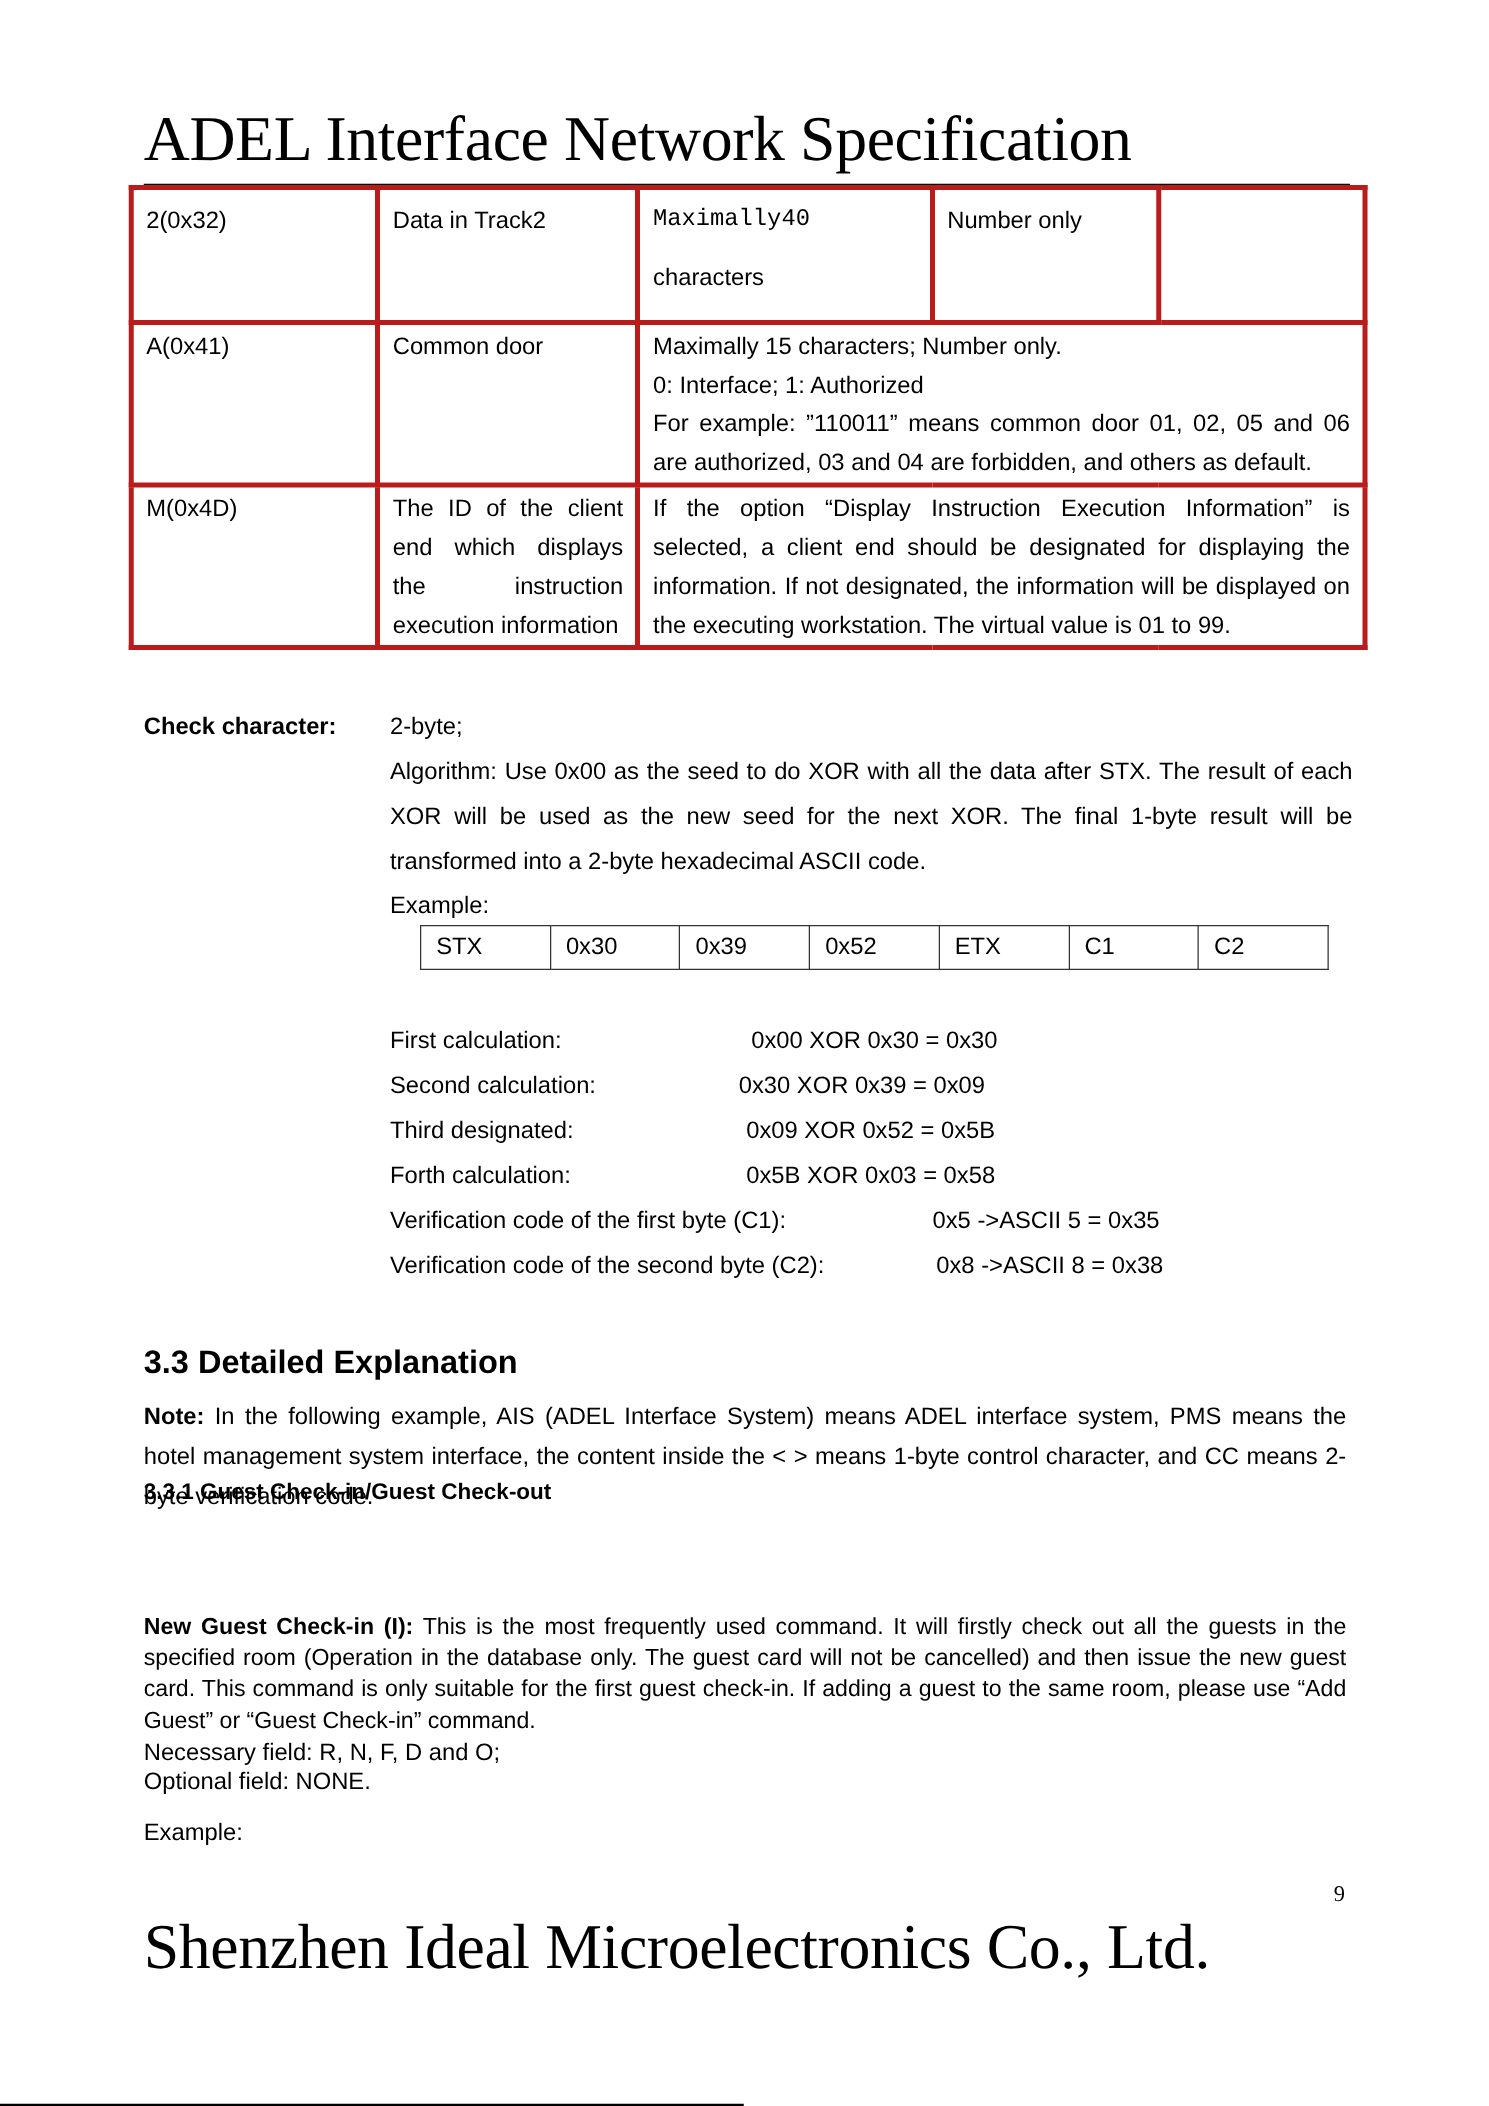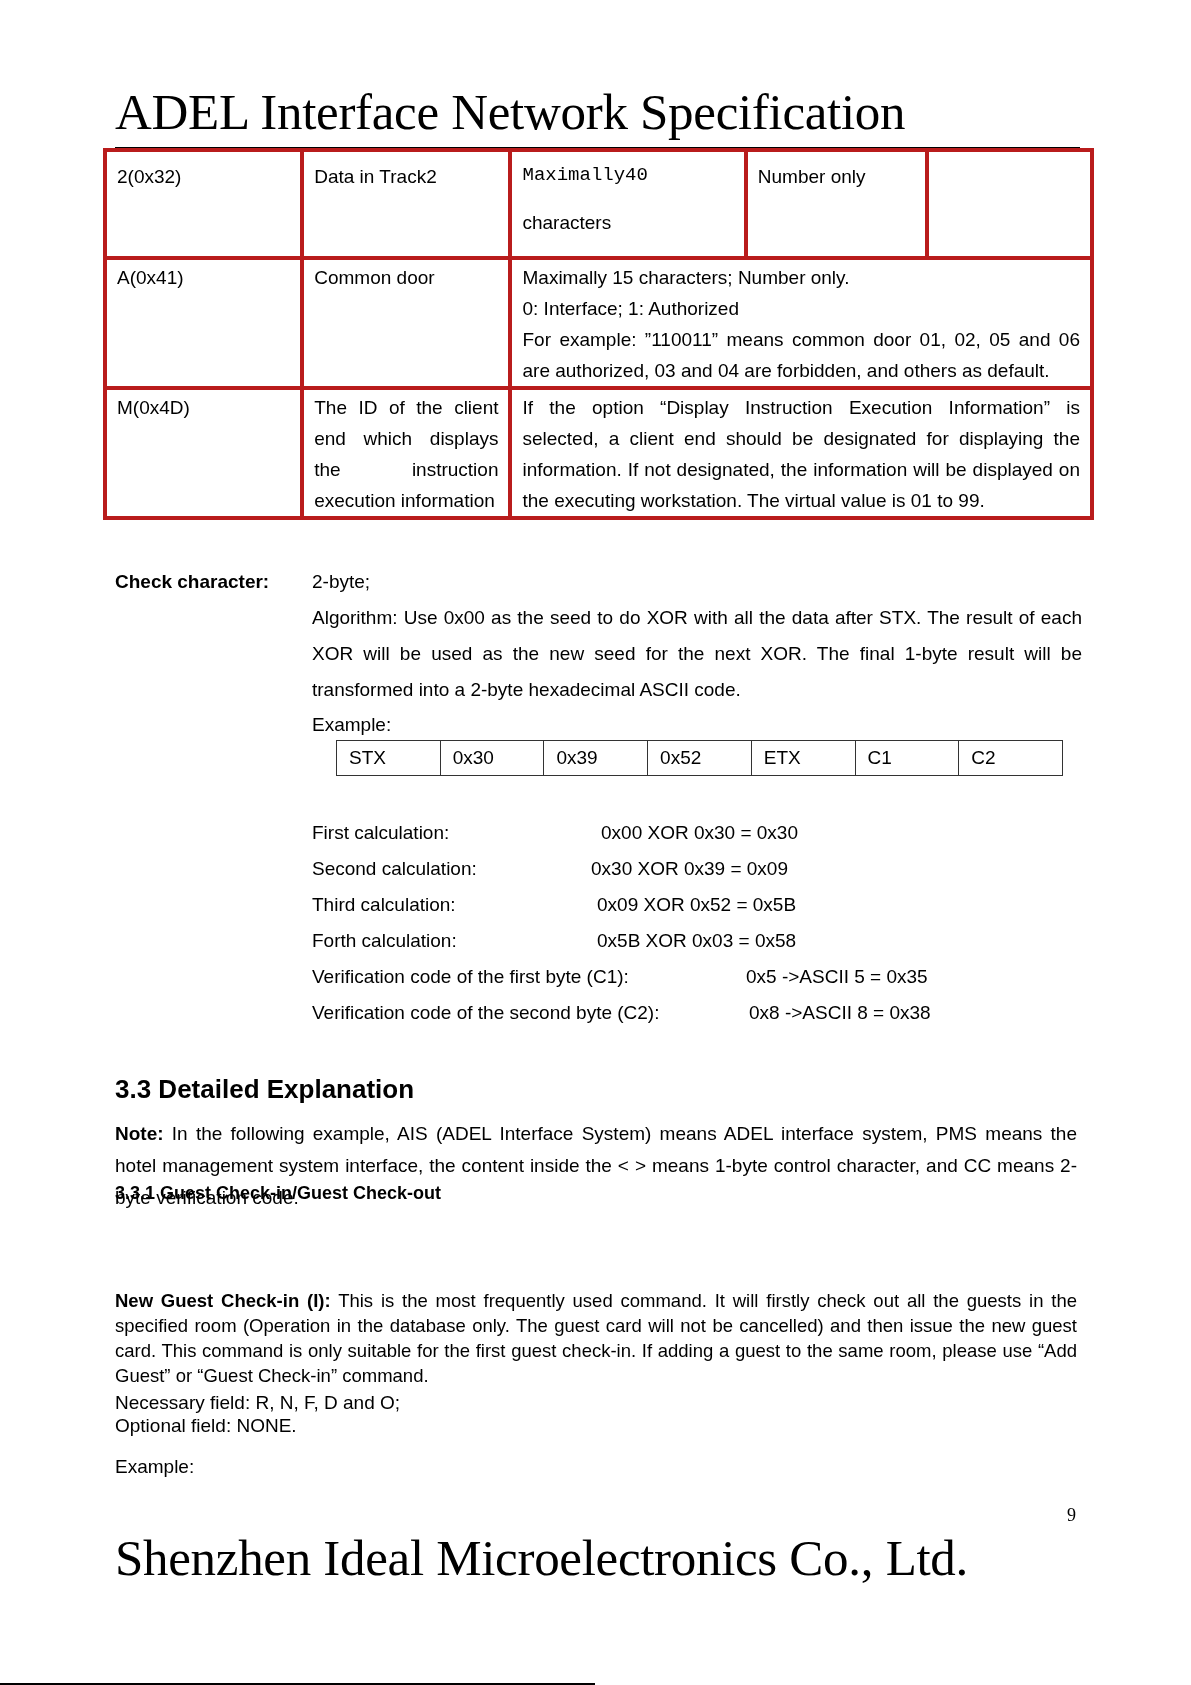--- a/index.html
+++ b/index.html
@@ -85,21 +85,21 @@
     <td>C2</td>
   </tr>
 </tbody>
   </table>
 
 <div>
   <div class="abs txt" style="left:312px;top:815px;">First calculation:</div>
   <div class="abs txt" style="left:601px;top:815px;">0x00 XOR 0x30 = 0x30</div>
   <div class="abs txt" style="left:312px;top:851px;">Second calculation:</div>
   <div class="abs txt" style="left:591px;top:851px;">0x30 XOR 0x39 = 0x09</div>
-  <div class="abs txt" style="left:312px;top:887px;">Third calculation:</div>
+  <div class="abs txt" style="left:312px;top:887px;">Third designated:</div>
   <div class="abs txt" style="left:597px;top:887px;">0x09 XOR 0x52 = 0x5B</div>
   <div class="abs txt" style="left:312px;top:923px;">Forth calculation:</div>
   <div class="abs txt" style="left:597px;top:923px;">0x5B XOR 0x03 = 0x58</div>
   <div class="abs txt" style="left:312px;top:959px;">Verification code of the first byte (C1):</div>
   <div class="abs txt" style="left:746px;top:959px;">0x5 -&gt;ASCII 5 = 0x35</div>
   <div class="abs txt" style="left:312px;top:995px;">Verification code of the second byte (C2):</div>
   <div class="abs txt" style="left:749px;top:995px;">0x8 -&gt;ASCII 8 = 0x38</div>
 </div>
 
 <div class="abs h2" style="left:115px;top:1074px;">3.3 Detailed Explanation</div>

